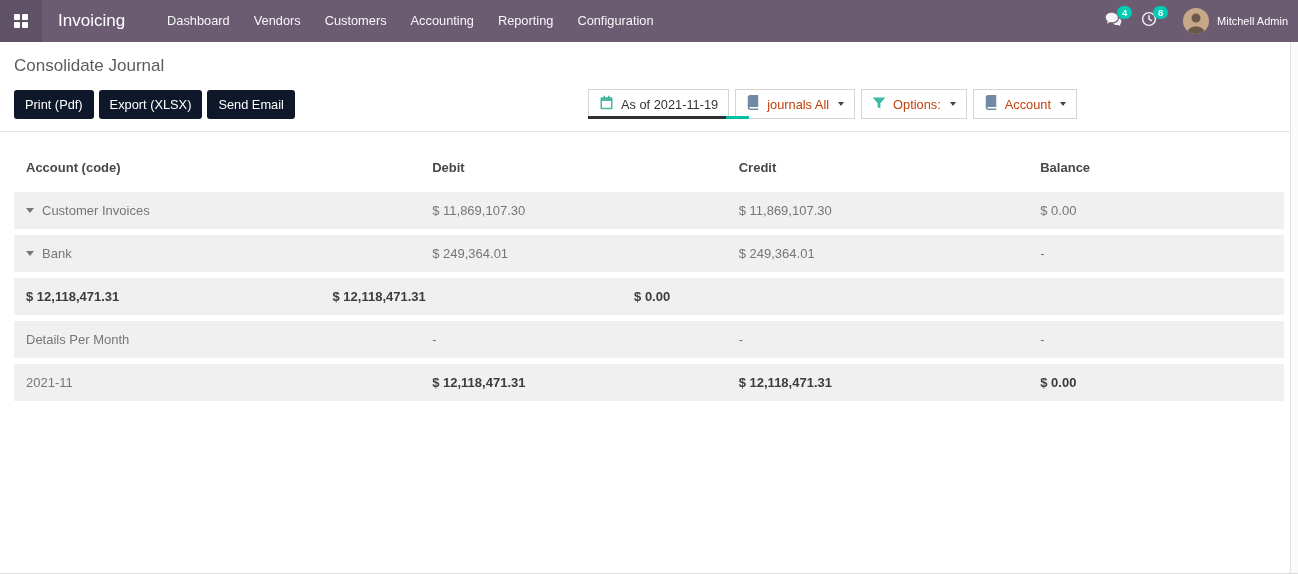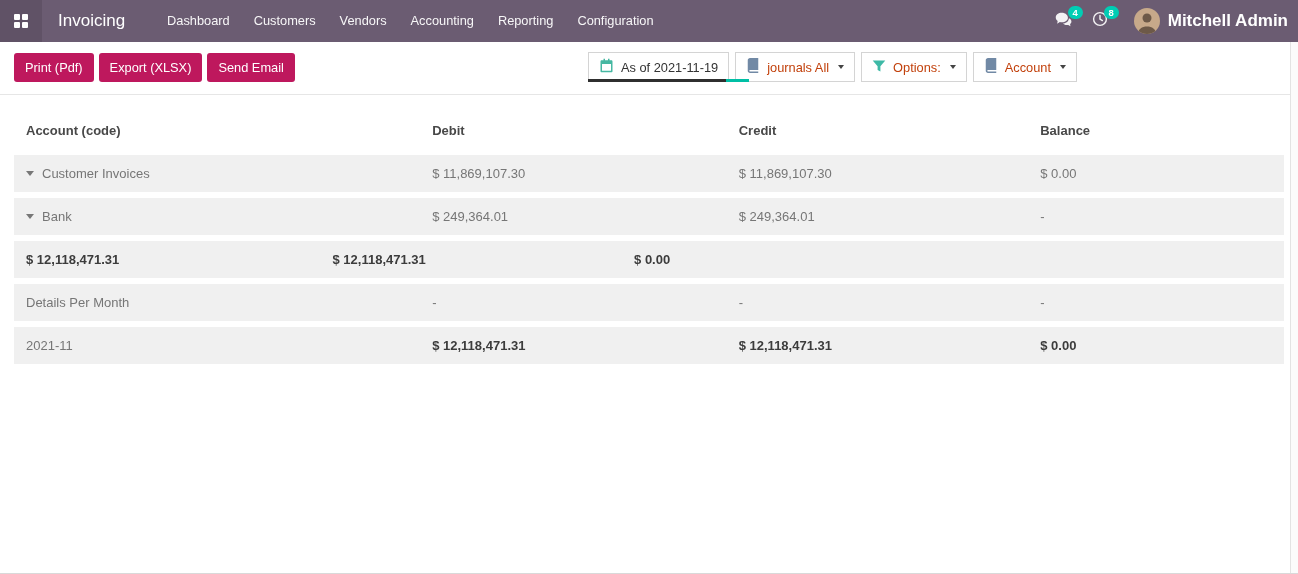--- a/index.html
+++ b/index.html
@@ -36,29 +36,29 @@
     display:flex; align-items:center; justify-content:center; cursor:pointer;
   }
   .badge {
     position:absolute; top:6px; right:-1px;
     background:#00cdb4; color:#fff; font-size:9.5px; font-weight:700;
     line-height:13px; min-width:15px; text-align:center;
     border-radius:8px; padding:0 3px;
   }
   .user-menu { display:flex; align-items:center; gap:8px; margin-left:16px; cursor:pointer; }
   .avatar { width:26px; height:26px; border-radius:50%; overflow:hidden; display:block; }
-  .user-name { font-size:17px; white-space:nowrap;font-weight:bold; }
+  .user-name { font-size:11px; white-space:nowrap; }
 
   
   .control-panel { padding:10px 14px 12px; border-bottom:1px solid #e6e6e6; }
   .page-title { font-size:17px; font-weight:400; color:#5c5c5c; margin:4px 0 13px; }
   .cp-row { display:flex; justify-content:space-between; align-items:center; }
   .cp-buttons { display:flex; }
   .btn-teal {
-    background:#be185d; color:#fff; border:none; border-radius:3px;
+    background:#0f172a; color:#fff; border:none; border-radius:3px;
     font-size:12.8px; padding:7px 11px; margin-right:5px; cursor:pointer;
     font-family:inherit;
   }
   .cp-filters { display:flex; align-items:stretch; margin-right:207px; }
   .filter-btn {
     position:relative; display:flex; align-items:center; gap:7px;
     background:#fff; border:1px solid #d4d4d4; padding:0 10px; height:30px;
     font-size:12.8px; color:#c2410c; cursor:pointer; white-space:nowrap;
   }
   .filter-btn + .filter-btn { margin-left:6px; }
@@ -113,22 +113,22 @@
       <span class="grid-icon">
           <i></i>
           <i></i>
           <i></i>
           <i></i>
         </span>
     </button>
     <span class="app-name">Invoicing</span>
     <nav class="menu">
       <a>Dashboard</a>
+      <a>Vendors</a>
       <a>Customers</a>
-      <a>Vendors</a>
       <a>Accounting</a>
       <a>Reporting</a>
       <a>Configuration</a>
     </nav>
   </div>
   <div class="nav-right">
     <div class="nav-icon-btn">
       <span>
         <svg width="17" height="15" viewBox="0 0 20 18">
           <path fill="#ffffff" fill-opacity="0.92" d="M8 1C3.9 1 .7 3.5.7 6.6c0 1.6.9 3.1 2.3 4.1L2.4 14l3.2-1.9c.8.2 1.6.3 2.4.3 4.1 0 7.3-2.5 7.3-5.6S12.1 1 8 1z"></path>
@@ -153,20 +153,21 @@
           <circle cx="13" cy="10" r="4.5" fill="#6d5948"></circle>
           <path d="M4 26c0-5 4-7.5 9-7.5s9 2.5 9 7.5z" fill="#6d5948"></path>
         </svg>
       </span>
       <span class="user-name">Mitchell Admin</span>
     </div>
   </div>
 </header>
 
 <section class="control-panel">
+  <h1 class="page-title">Consolidate Journal</h1>
   <div class="cp-row">
     <div class="cp-buttons">
       <button class="btn-teal">Print (Pdf)</button>
       <button class="btn-teal">Export (XLSX)</button>
       <button class="btn-teal">Send Email</button>
     </div>
     <div class="cp-filters">
       <div class="filter-btn filter-date">
         <span>
           <svg width="15" height="15" viewBox="0 0 20 20">

